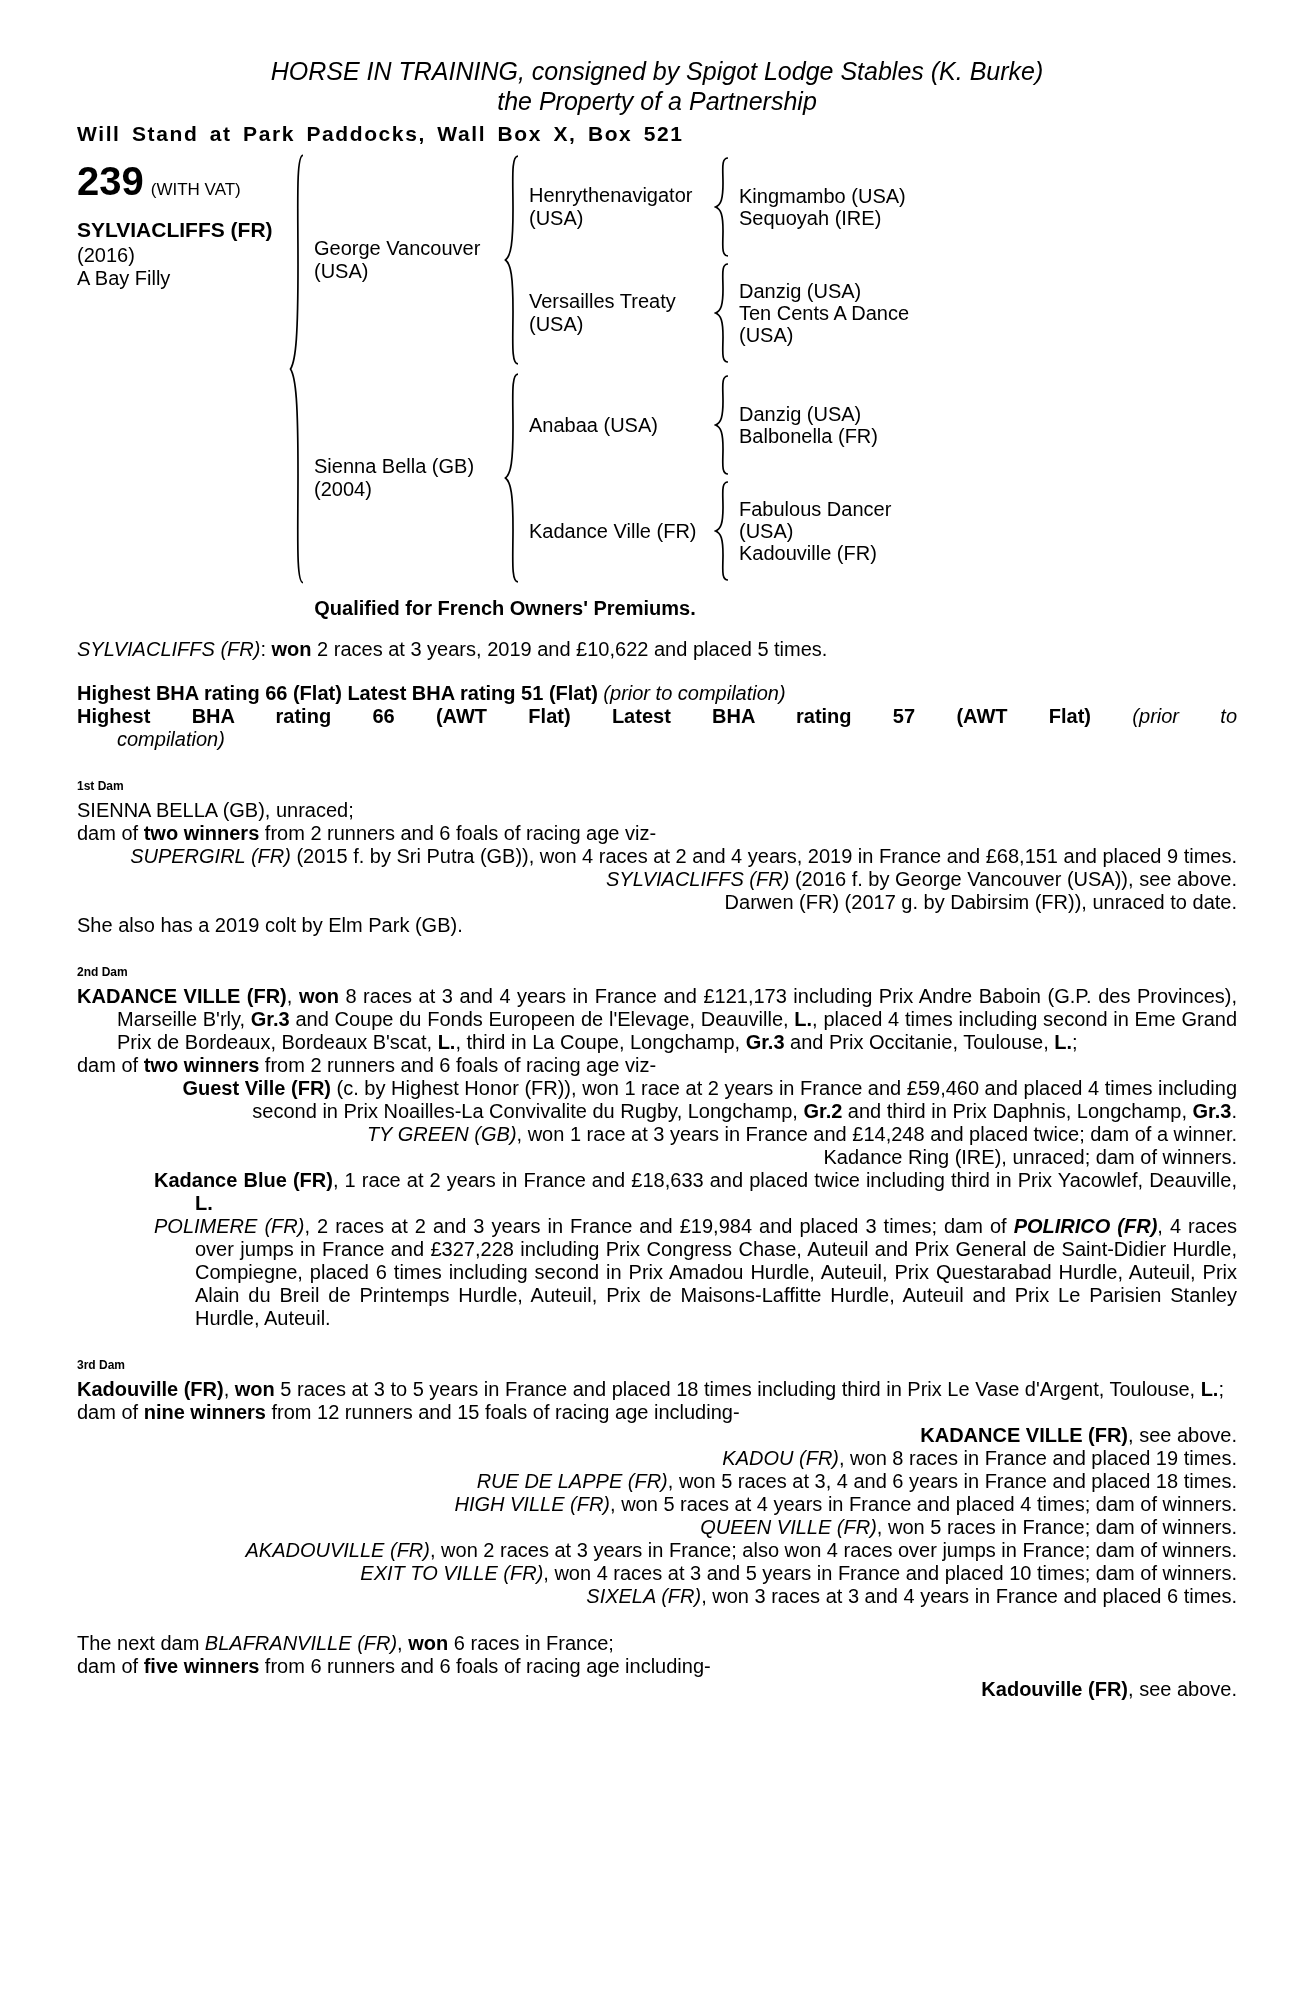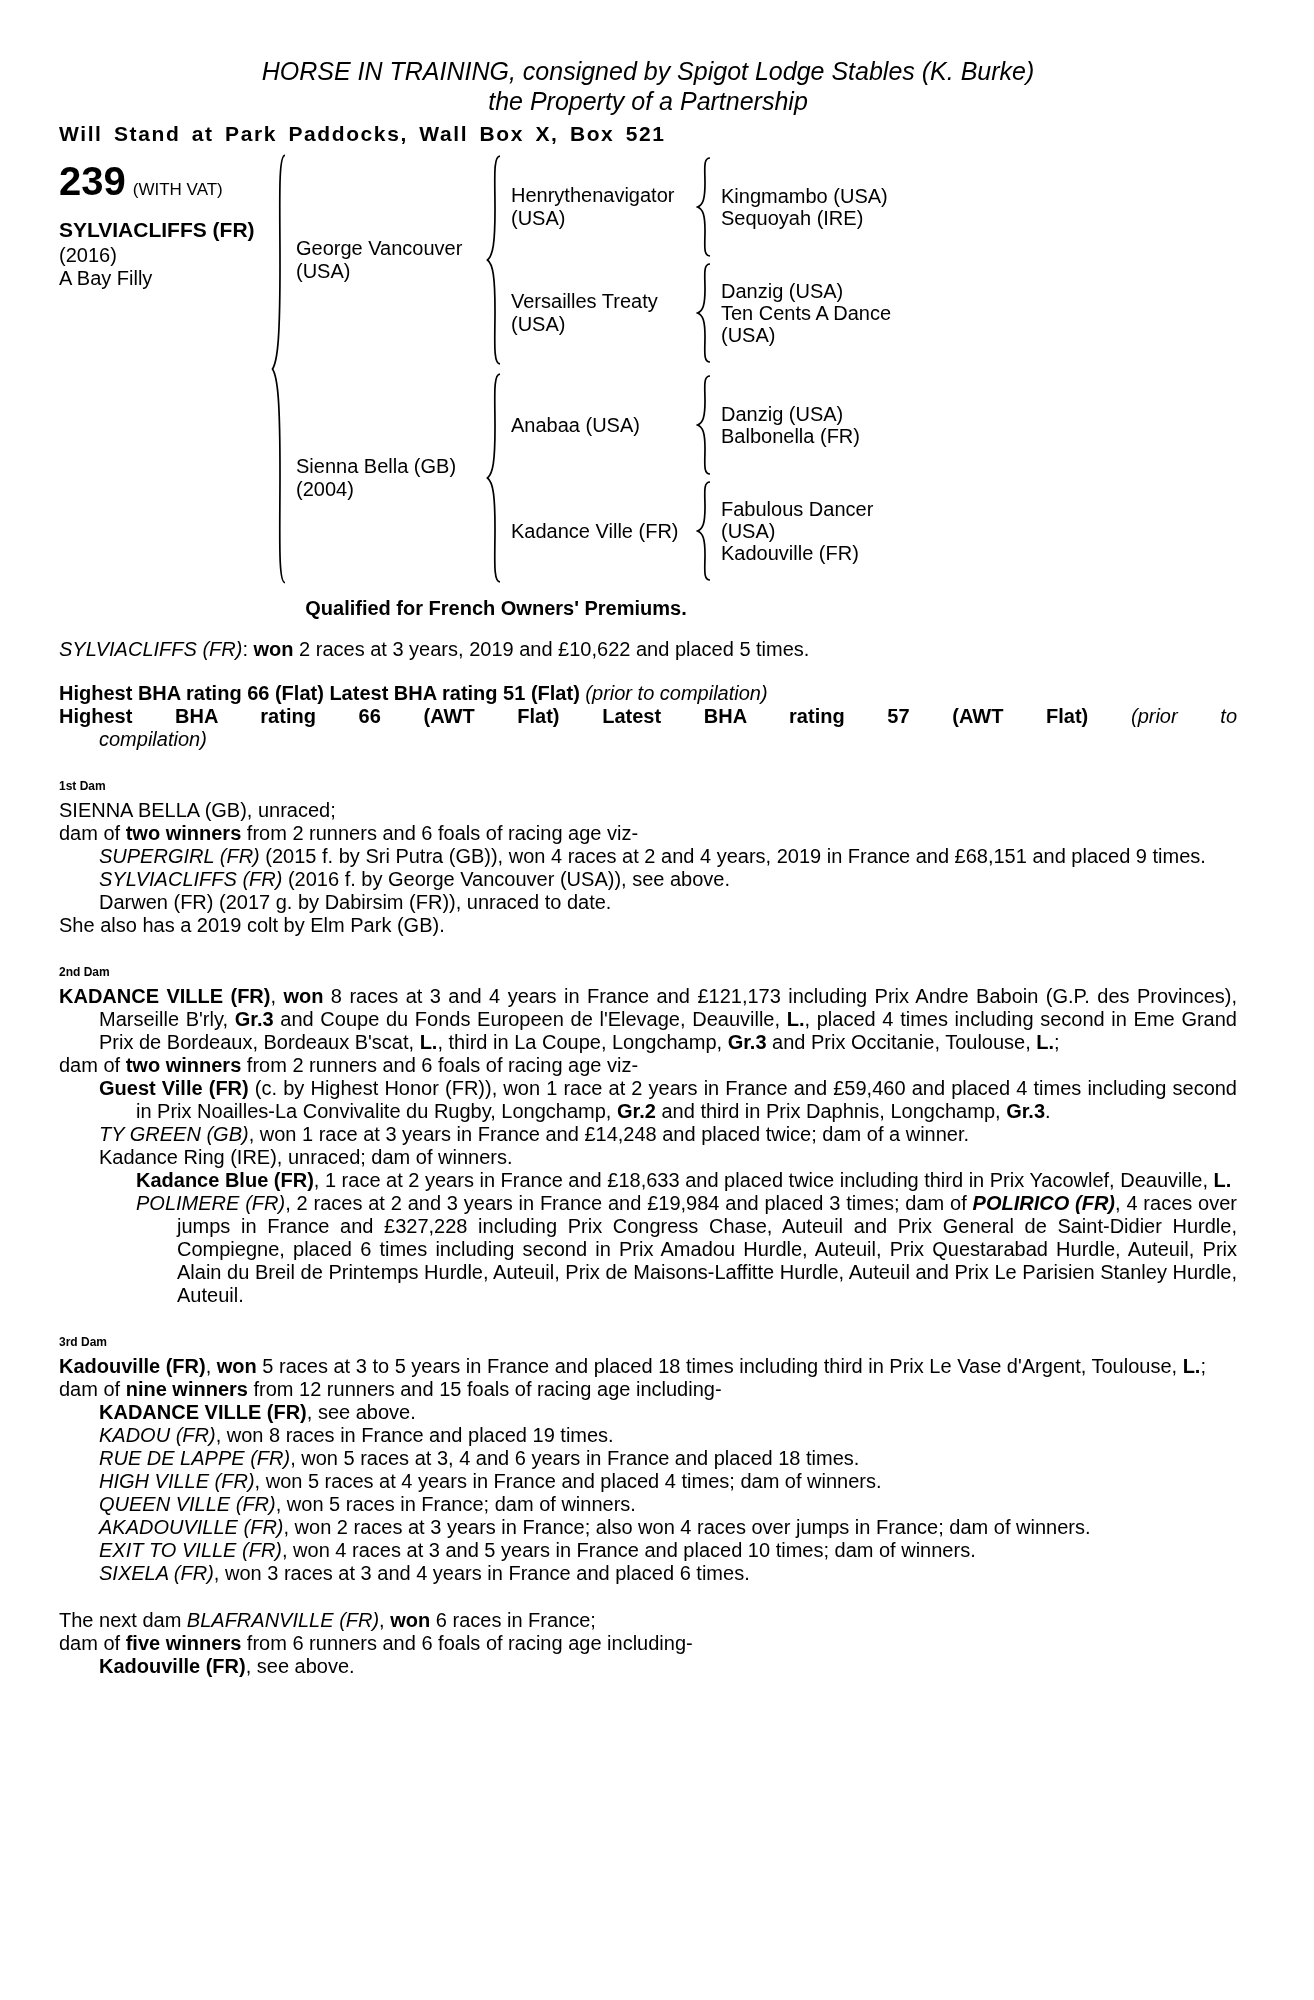--- a/index.html
+++ b/index.html
@@ -2,21 +2,21 @@
 <html><head>
 <meta charset="utf-8">
 <style>
   * { margin:0; padding:0; box-sizing:border-box; }
   html,body { background:#ffffff; }
   body {
     width:1314px; color:#000;
     font-family:"Liberation Sans", sans-serif;
     font-size:20px; line-height:23px;
   }
-  .page { min-height:2000px; padding:56px 77px 40px 59px; }
+  .page { min-height:2000px; padding:56px 77px 40px 77px; }
 
   .title { text-align:center; font-style:italic; font-size:25px; line-height:30px; }
   .stand { font-weight:bold; font-size:21px; letter-spacing:1.6px; word-spacing:4px; margin-top:6px; }
 
   
   .ped { display:flex; margin-top:6px; }
   .lot-col { width:212px; flex:none; padding-top:10px; }
   .lot-line { display:flex; align-items:baseline; gap:7px; }
   .lot-num { font-size:40px; font-weight:bold; line-height:40px; }
   .lot-vat { font-size:17px; }
@@ -33,21 +33,21 @@
   .brace svg { width:100%; height:100%; display:block; }
   .sire-branch { margin-bottom:16px; }
 
   .qualified { font-weight:bold; text-align:center; margin:10px 304px 16px 0; }
 
   
   .p { margin:0; }
   .j { text-align:justify; }
   .jl { text-align:justify; text-align-last:justify; }
   .h0 { padding-left:40px; text-indent:-40px; }
-  .h1 { padding-left:77px; text-indent:-37px; }
+  .h1 { padding-left:77px; text-indent:-37px;text-align:right; }
   .h2 { padding-left:118px; text-indent:-41px; }
   .ind1 { padding-left:40px; }
   .b { font-weight:bold; }
   .i { font-style:italic; }
 
   .race-record { margin:18px 0 0 0; }
   .bha { margin-top:21px; }
   .rec-table { margin-top:2px; display:grid; grid-template-columns:162px 80px 123px 100px 143px auto; }
   .rec-table span { line-height:24px; }
   .cell-money { text-align:right; }

